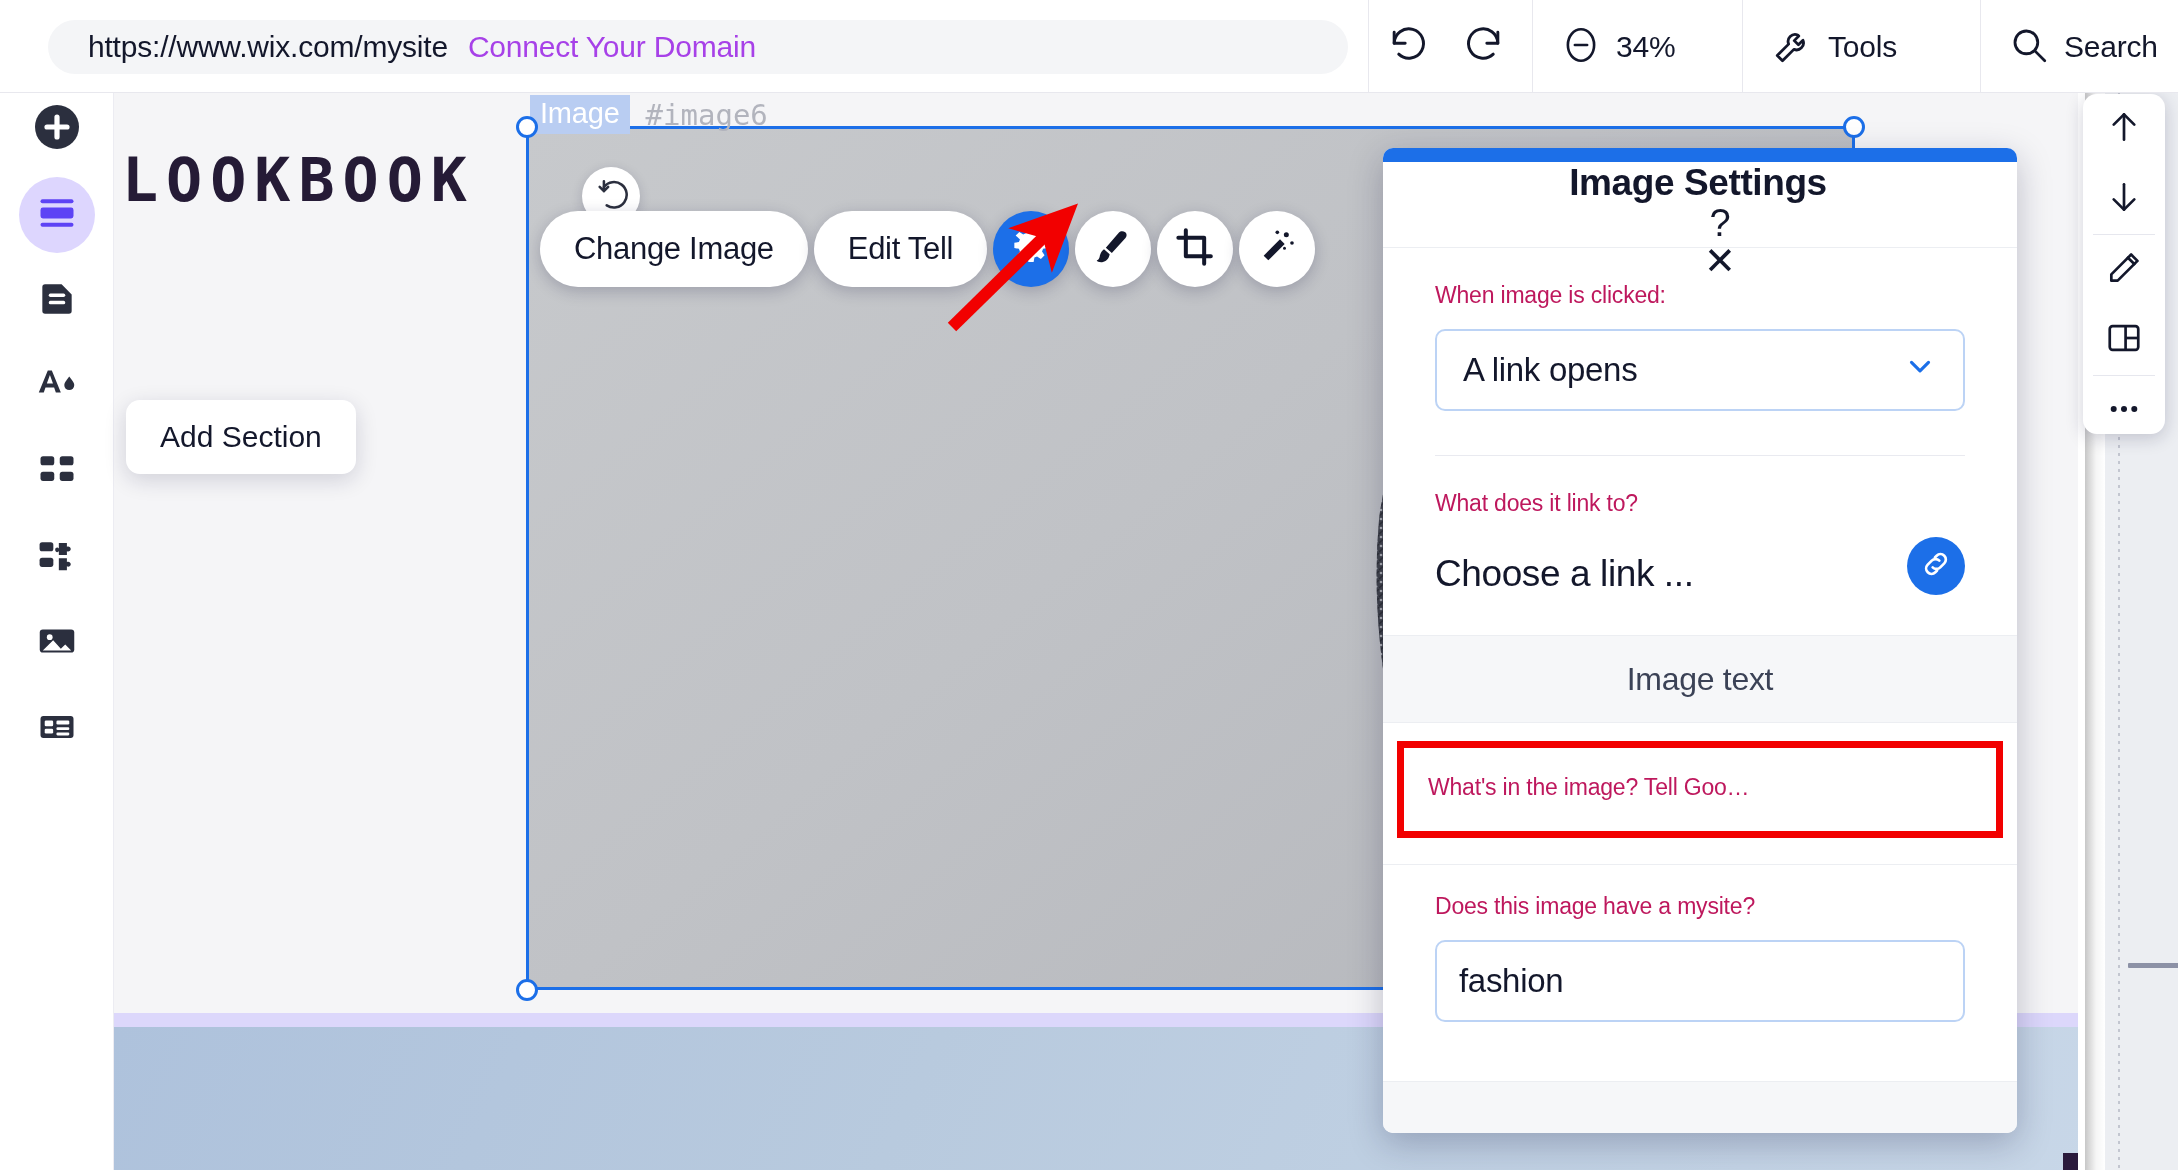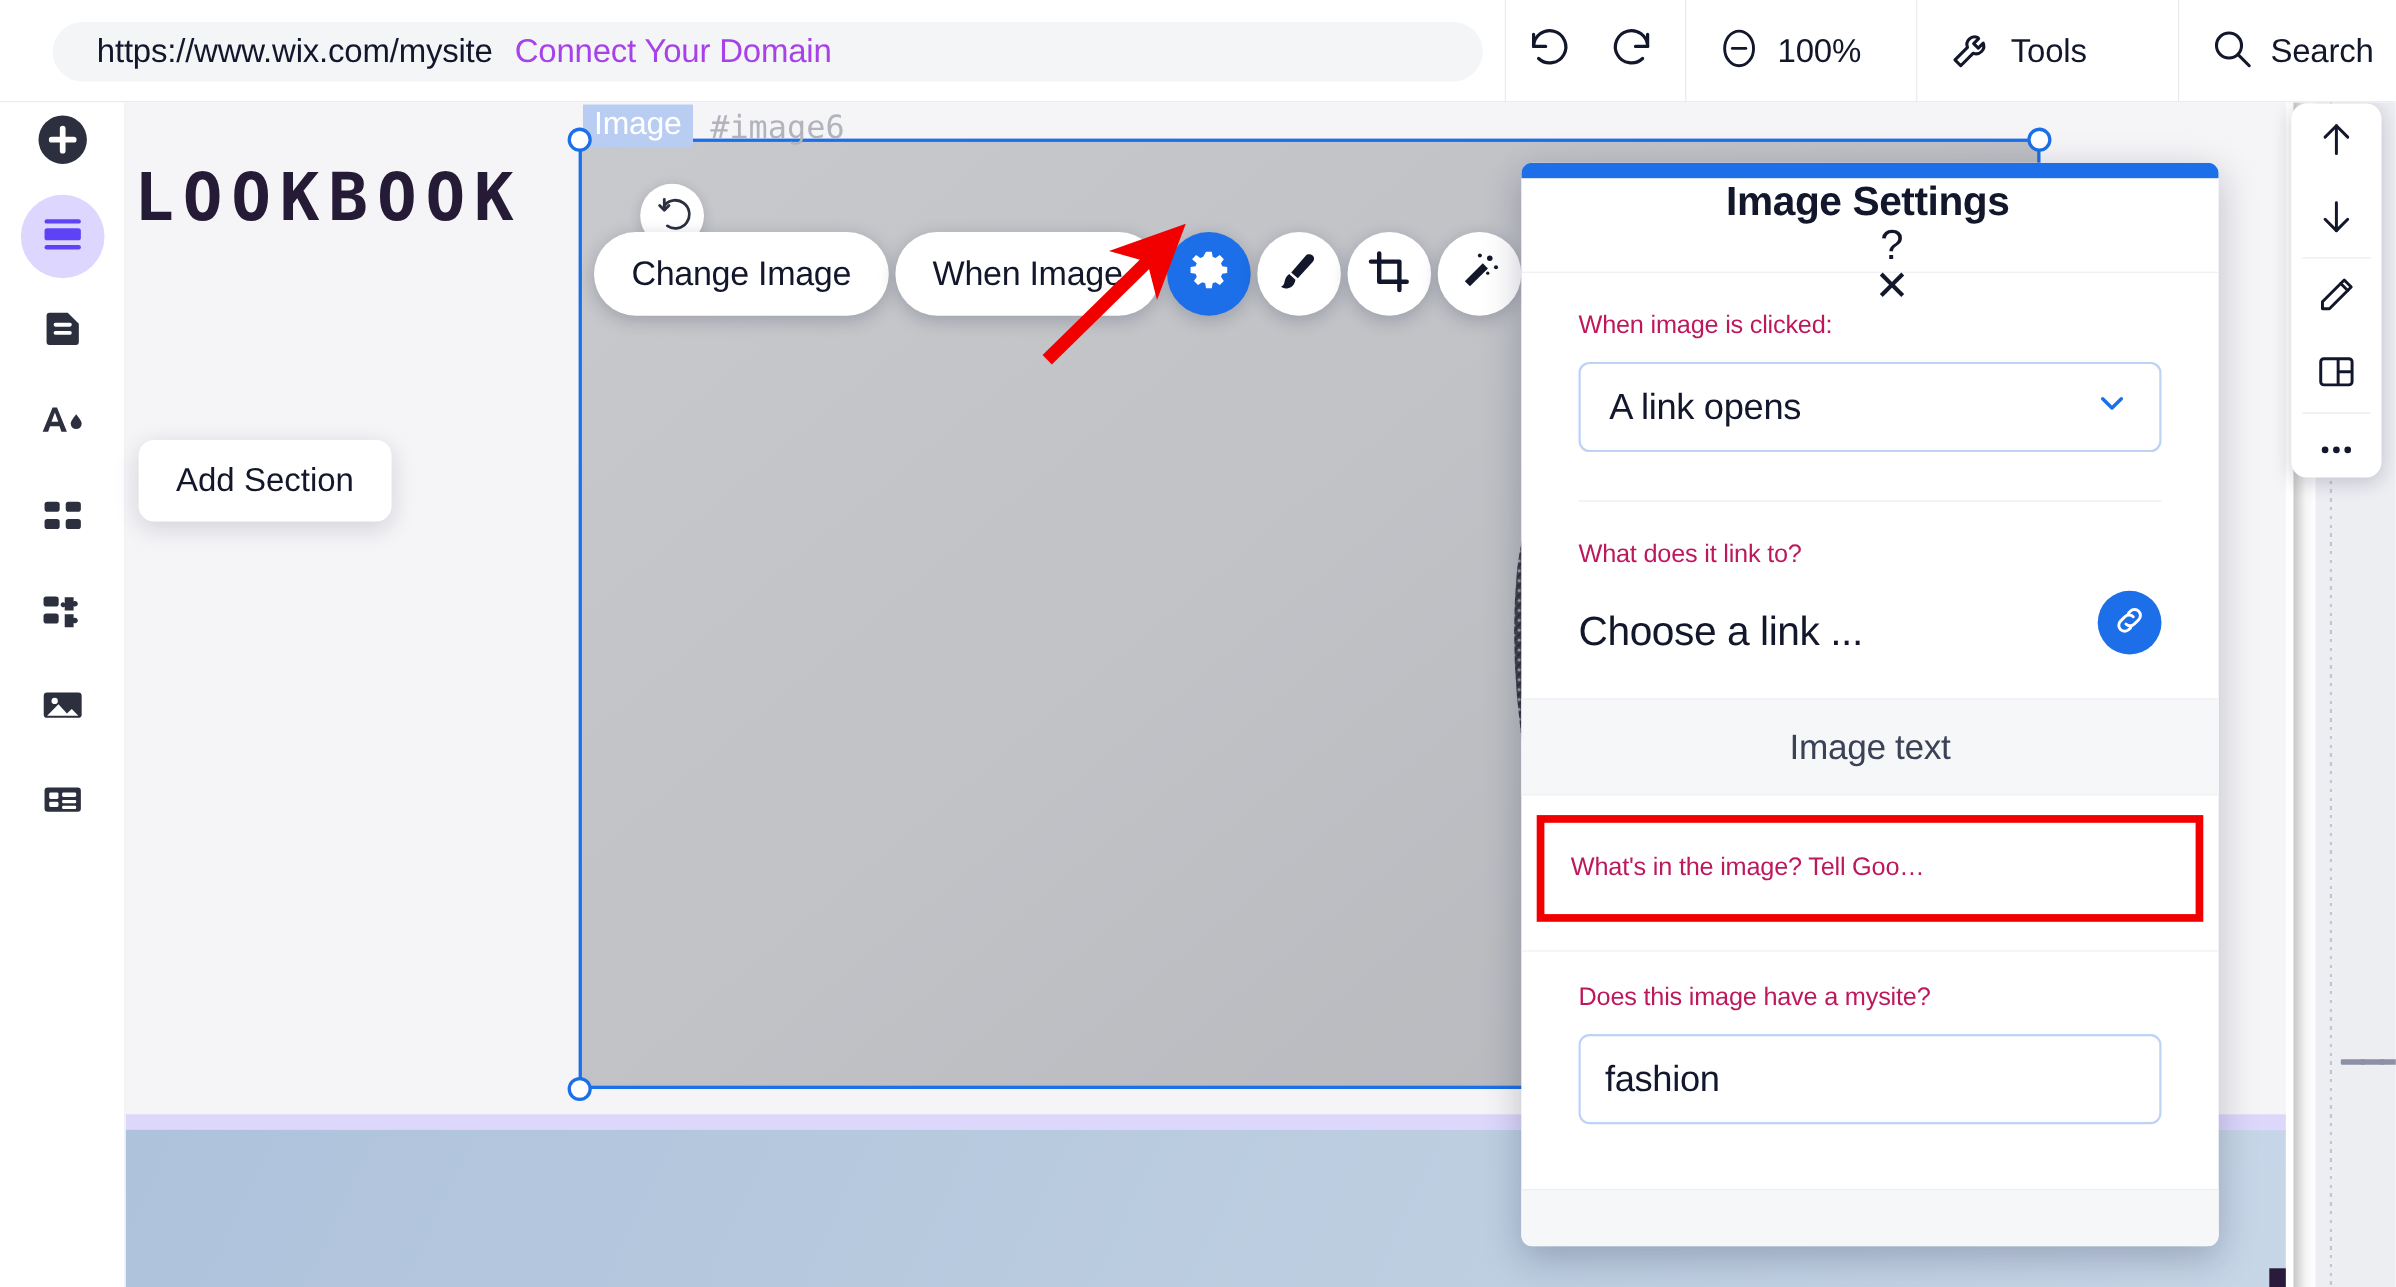--- a/index.html
+++ b/index.html
@@ -276,21 +276,21 @@
 
     <div class="tb-divider" style="left:1532px;"></div>
     <div class="tb-group" style="left:1532px;">
       <div class="tb-btn" style="padding:0 30px 0 28px;">
         <span>
           <svg width="42" height="42" viewBox="0 0 24 24" fill="none" stroke="#13172b" stroke-width="1.5">
             <ellipse cx="12" cy="12" rx="7.5" ry="9"></ellipse>
               <line x1="8.5" y1="12" x2="15.5" y2="12" stroke-linecap="round"></line>
           </svg>
         </span>
-        <span class="tb-label">100%</span>
+        <span class="tb-label">34%</span>
       </div>
     </div>
 
     <div class="tb-divider" style="left:1742px;"></div>
     <div class="tb-group" style="left:1742px;">
       <div class="tb-btn" style="padding:0 30px;">
         <span>
           <svg width="42" height="42" viewBox="0 0 24 24" fill="none" stroke="#13172b" stroke-width="1.6" stroke-linecap="round" stroke-linejoin="round">
             <path d="M14.7 6.3a4 4 0 0 0-5.2 5.2L3 18l3 3 6.5-6.5a4 4 0 0 0 5.2-5.2l-2.6 2.6-2.4-2.4 2.6-2.6z"></path>
           </svg>
@@ -471,21 +471,21 @@
         <span>
           <svg width="36" height="36" viewBox="0 0 24 24" fill="none" stroke="#2b2f3e" stroke-width="2" stroke-linecap="round" stroke-linejoin="round">
             <path d="M12 3v11M7.5 10 12 14.5 16.5 10"></path>
               <line x1="6" y1="19.5" x2="18" y2="19.5"></line>
           </svg>
         </span>
       </div>
 
       <div class="elem-toolbar">
         <div class="et-pill">Change Image</div>
-        <div class="et-pill">When Image</div>
+        <div class="et-pill">Edit Tell</div>
         <div class="et-round sel">
           <span>
             <svg width="42" height="42" viewBox="0 0 24 24" fill="#ffffff">
               <path d="M12 8.1a3.9 3.9 0 1 0 0 7.8 3.9 3.9 0 0 0 0-7.8zm0 5.7a1.8 1.8 0 1 1 0-3.6 1.8 1.8 0 0 1 0 3.6z"></path>
               <path d="M10.5 1.6h3l.45 2.6 1.5.62 2.2-1.45 2.1 2.1-1.45 2.2.62 1.5 2.6.45v3l-2.6.45-.62 1.5 1.45 2.2-2.1 2.1-2.2-1.45-1.5.62-.45 2.6h-3l-.45-2.6-1.5-.62-2.2 1.45-2.1-2.1 1.45-2.2-.62-1.5-2.6-.45v-3l2.6-.45.62-1.5L3.25 5.47l2.1-2.1 2.2 1.45 1.5-.62z"></path>
             </svg>
           </span>
         </div>
         <div class="et-round">
           <span>

